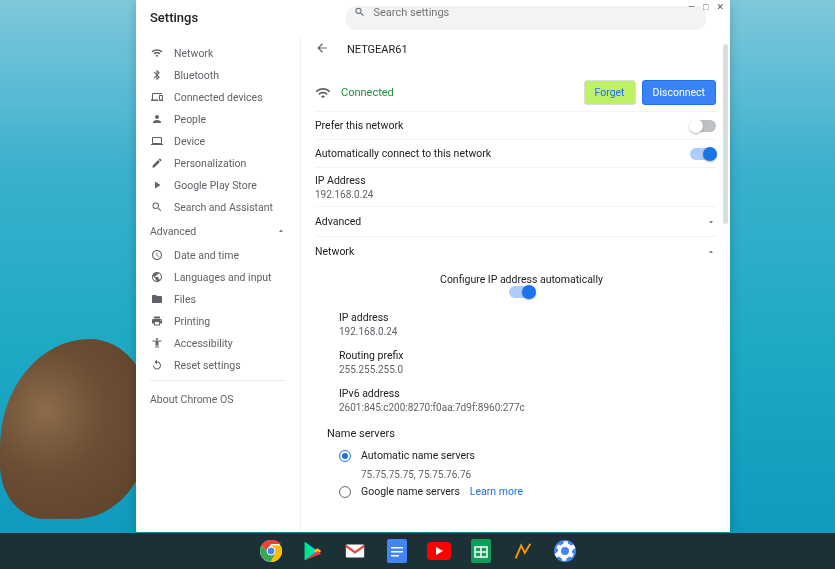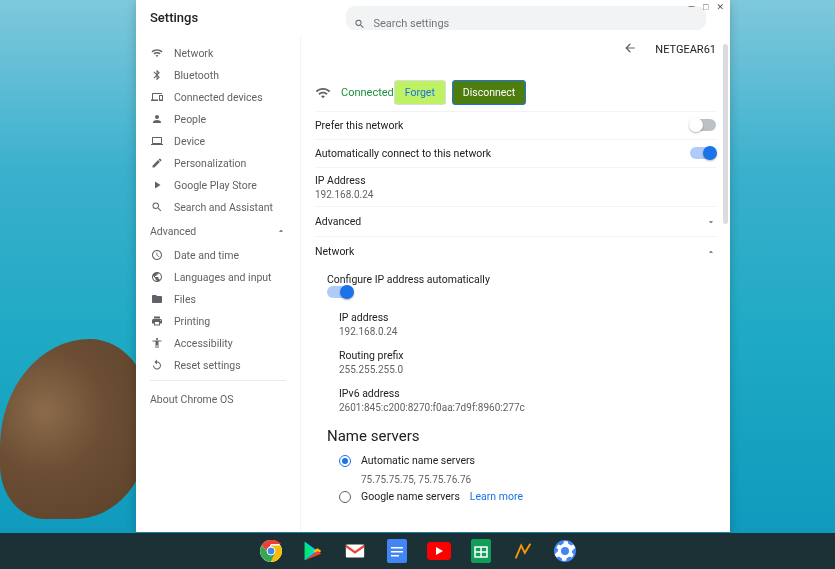--- a/index.html
+++ b/index.html
@@ -6,62 +6,62 @@
 body { width: 835px; height: 569px; overflow: hidden; position: relative; background: linear-gradient(180deg, #4db8d6 0%, #2aa8c8 25%, #1fa5c5 50%, #0e9bc0 100%); }
 .desktop-bg { position: absolute; inset: 0; background: linear-gradient(180deg, #7fc8db 0%, #3ab0cd 30%, #1ea9c4 60%, #0d97bc 100%); }
 .desktop-bg::before { content:""; position:absolute; left:0; bottom:50px; width:150px; height:180px; background: radial-gradient(ellipse at 30% 40%, #8b6b4a 0%, #6b4e34 40%, #5a3f28 100%); border-radius: 60% 40% 50% 30%; }
 .shelf { position: absolute; bottom: 0; left: 0; right: 0; height: 36px; background: rgba(30,30,30,0.85); display:flex; align-items:center; justify-content:center; gap: 16px; }
 .shelf-icon { width: 26px; height: 26px; border-radius: 50%; display:flex; align-items:center; justify-content:center; font-size:14px; cursor:pointer; }
 .window { position: absolute; top: 0; left: 136px; width: 594px; height: 532px; background: #fff; box-shadow: 0 2px 10px rgba(0,0,0,0.2); display:flex; flex-direction:column; }
 .win-controls { position:absolute; top:0; right:0; height:14px; display:flex; gap:8px; padding:2px 6px; font-size:9px; color:#555; }
 .win-controls span { cursor:pointer; }
 .header { height: 36px; display:flex; align-items:center; padding: 0 14px; background:#fff; border-bottom:1px solid transparent; }
 .header-title { font-size: 13px; color:#202124; font-weight:500; }
-.search-box { margin-left: 148px; flex: 0 0 360px; height: 24px; background:#f1f3f4; border-radius: 9px; display:flex; align-items:flex-end; padding: 0 8px; }
+.search-box { margin-left: 148px; flex: 0 0 360px; height: 24px; background:#f1f3f4; border-radius: 9px; display:flex; align-items:flex-start; padding: 0 8px; }
 .search-box svg { width:12px; height:12px; fill:#5f6368; margin-right:8px; }
 .search-box input { border:none; background:transparent; font-size:11px; color:#5f6368; outline:none; width:100%; }
 .content { flex:1; display:flex; overflow:hidden; }
 .sidebar { width: 164px; padding: 6px 0; overflow-y:auto; }
 .side-item { display:flex; align-items:center; height: 22px; padding: 0 14px; font-size:10.5px; color:#5f6368; cursor:pointer; }
 .side-item .icon { width:14px; margin-right:10px; display:flex; align-items:center; justify-content:center; }
 .side-item .icon svg { width:12px; height:12px; fill:#5f6368; }
 .side-section { display:flex; align-items:center; justify-content:space-between; padding: 0 14px; height: 26px; font-size:10.5px; color:#5f6368; cursor:pointer; }
 .side-divider { height:1px; background:#e8eaed; margin: 4px 14px; }
 .side-about { padding: 8px 14px; font-size:10.5px; color:#5f6368; cursor:pointer; }
 .main { flex:1; background:#fff; overflow-y:auto; border-left: 1px solid #f1f3f4; position:relative; }
-.sub-header { display:flex; align-items:center; height: 28px; padding: 0 14px; border-bottom:1px solid transparent;justify-content:flex-end; }
+.sub-header { display:flex; align-items:center; height: 28px; padding: 0 14px; border-bottom:1px solid transparent; }
 .sub-header .back { margin-right: 18px; cursor:pointer; }
 .sub-header .back svg { width:14px; height:14px; fill:#5f6368; }
 .sub-header .title { font-size:11px; color:#202124; }
 .card { margin: 10px 14px; }
-.conn-row { display:flex; align-items:center; justify-content:flex-start; padding: 6px 0; }
+.conn-row { display:flex; align-items:center; justify-content:space-between; padding: 6px 0; gap: 8px; }
 .conn-left { display:flex; align-items:center; gap:10px; }
 .conn-left svg { width:16px; height:16px; fill:#5f6368; }
 .conn-status { font-size:11px; color:#1e8e3e; }
 .btn { border:1px solid #dadce0; background:#bef264; color:#1a73e8; font-size:10.5px; padding: 5px 10px; border-radius:3px; cursor:pointer; }
-.btn.primary { background:#4d7c0f; color:#fff; border-color:#1a73e8; }
+.btn.primary { background:#3b82f6; color:#fff; border-color:#1a73e8; }
 .btn-group { display:flex; gap:6px; }
-.row { display:flex; justify-content:space-between; padding: 7px 0; border-top: 1px solid #f1f3f4; font-size:10.5px; color:#202124; }
+.row { display:flex; align-items:center; justify-content:space-between; padding: 7px 0; border-top: 1px solid #f1f3f4; font-size:10.5px; color:#202124; }
 .row:first-of-type { border-top:none;flex-direction:column; }
 .toggle { width:26px; height:12px; background:#bdc1c6; border-radius:6px; position:relative; cursor:pointer; }
 .toggle::after { content:""; position:absolute; width:14px; height:14px; background:#fff; border-radius:50%; top:-1px; left:-1px; box-shadow:0 1px 2px rgba(0,0,0,0.3); }
 .toggle.on { background:#aecbfa; }
 .toggle.on::after { left:auto; right:-1px; background:#1a73e8; }
 .kv { padding: 6px 0; border-top: 1px solid #f1f3f4; }
 .kv .label { font-size:10.5px; color:#202124; }
 .kv .value { font-size:10px; color:#5f6368; margin-top:2px; }
 .expand-row { display:flex; align-items:center; justify-content:space-between; padding: 8px 0; border-top:1px solid #f1f3f4; font-size:10.5px; color:#202124; cursor:pointer; }
 .indent1 { padding-left: 12px; }
 .radio-row { display:flex; align-items:center; gap:10px; padding: 5px 0; font-size:10.5px; color:#202124; cursor:pointer; }
 .radio { width:12px; height:12px; border:1.5px solid #5f6368; border-radius:50%; position:relative; }
 .radio.on { border-color:#1a73e8; }
 .radio.on::after { content:""; position:absolute; inset:2px; background:#1a73e8; border-radius:50%; }
 .link { color:#1a73e8; cursor:pointer; }
 .subtext { font-size:10px; color:#5f6368; margin-left:22px; margin-top:2px; }
-.section-label { font-size:15px; color:#202124; padding: 8px 0 4px 0; }
+.section-label { font-size:11px; color:#202124; padding: 8px 0 4px 0; }
 .scrollbar { position:absolute; right:2px; top:8px; width:5px; height:180px; background:#dadce0; border-radius:3px; }
 </style>
 </head>
 <body>
 
 <div class="desktop-bg"></div>
 
 <div class="window">
   <div class="win-controls">
     <span>—</span>

